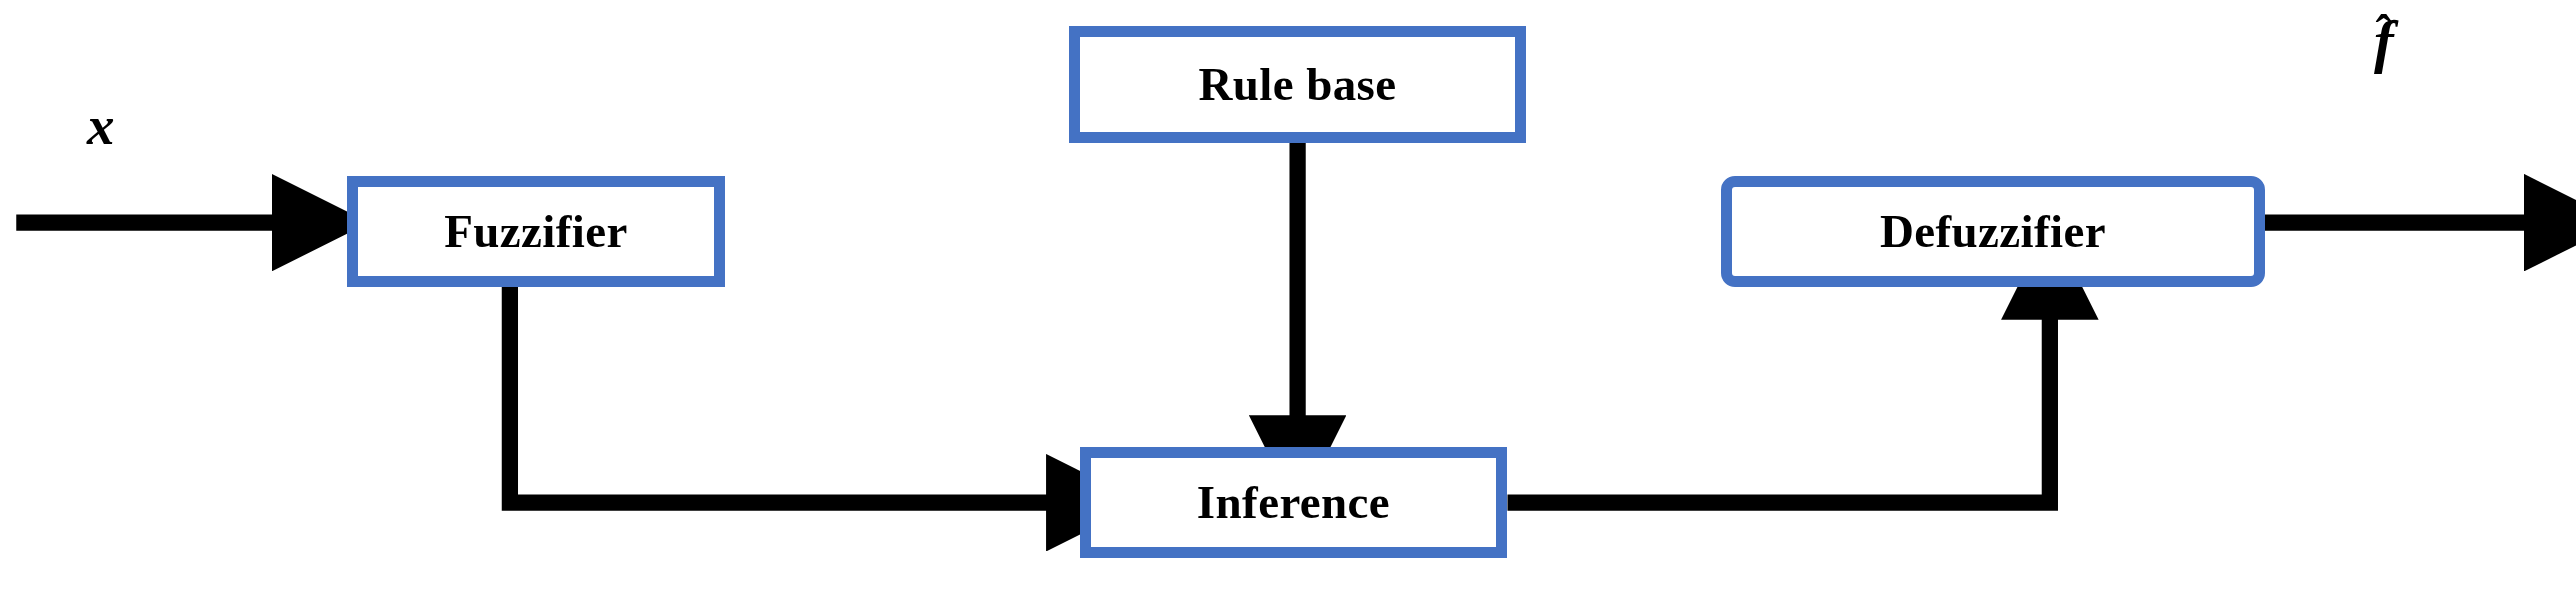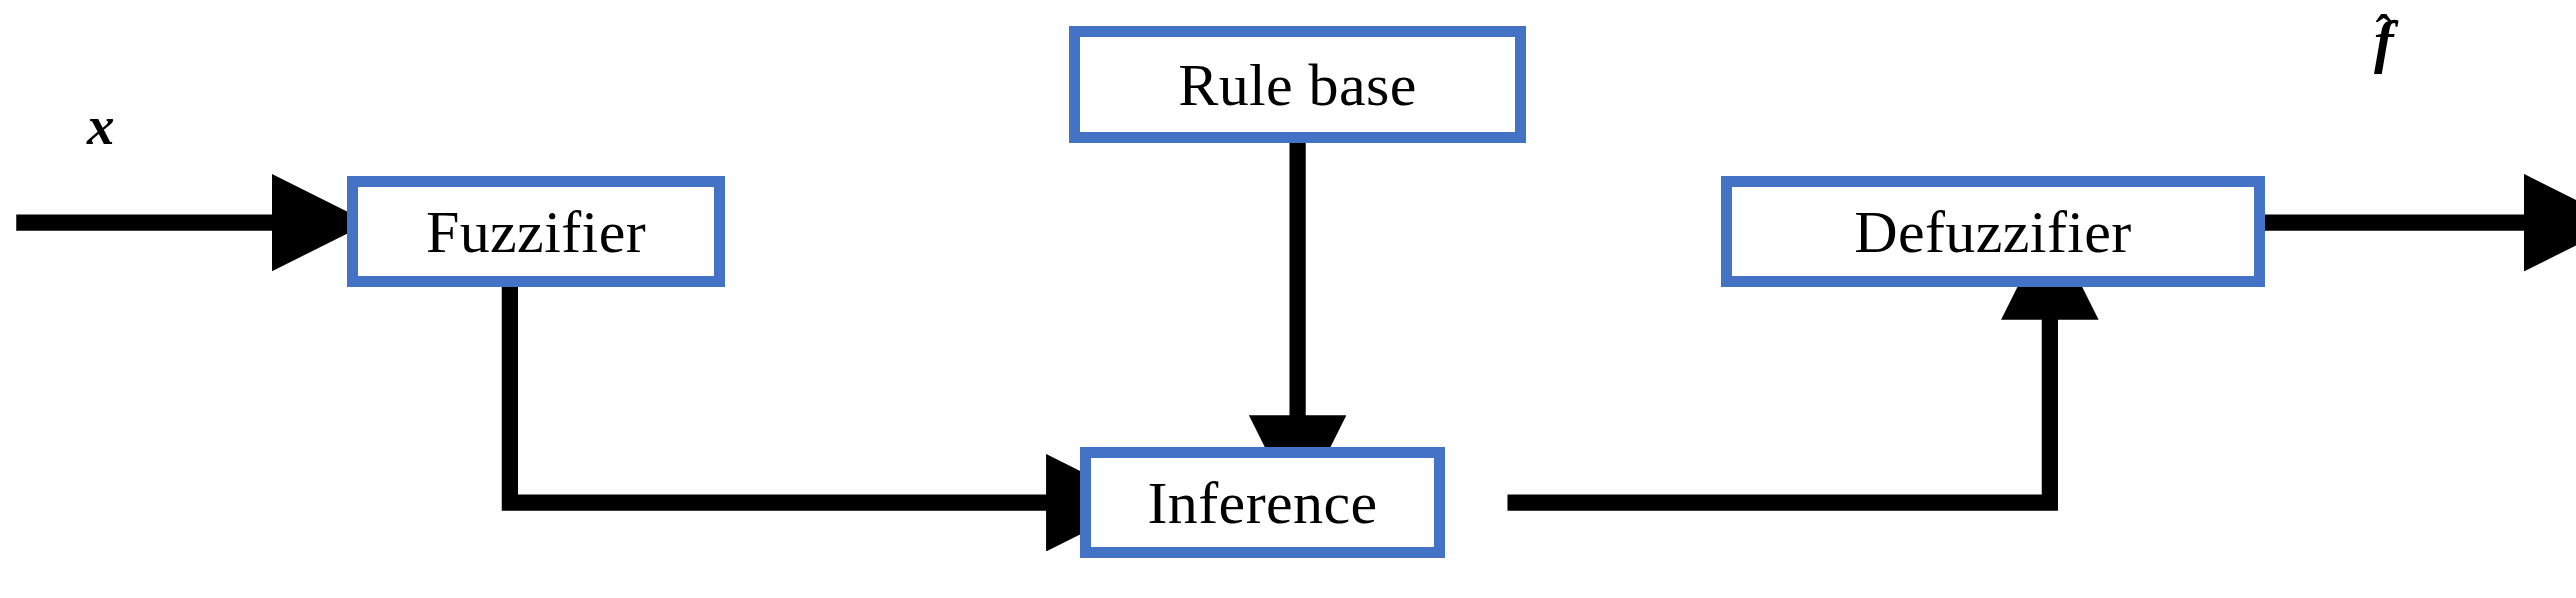--- a/index.html
+++ b/index.html
@@ -23,32 +23,32 @@
     background: #ffffff;
     border-style: solid;
     border-width: 11px;
     display: flex;
     align-items: center;
     justify-content: center;
     z-index: 3;
   }
   .block .block-label {
     font-family: "Liberation Serif", "DejaVu Serif", serif;
-    font-weight: 400;
-    font-size: 60px;
+    font-weight: 700;
+    font-size: 47px;
     line-height: 1;
     color: #000000;
     white-space: nowrap;
     letter-spacing: 0.4px;
   }
 
   #block-fuzzifier   { left: 303px;  top: 176px; width: 378px;  height: 111px; margin-left: 44px; }
   #block-rulebase    { left: 1069px; top: 26px;  width: 457px;  height: 117px; }
-  #block-inference   { left: 1080px; top: 447px; width: 365px;  height: 111px; }
-  #block-defuzzifier { left: 1721px; top: 176px; width: 544px;  height: 111px; }
+  #block-inference   { left: 1080px; top: 447px; width: 427px;  height: 111px; }
+  #block-defuzzifier { left: 1721px; top: 176px; width: 544px;  height: 111px; border-radius: 14px; }
 
   
   .var-label {
     position: absolute;
     font-family: "Liberation Serif", "DejaVu Serif", serif;
     font-weight: 700;
     font-style: italic;
     color: #000000;
     z-index: 4;
     line-height: 1;

